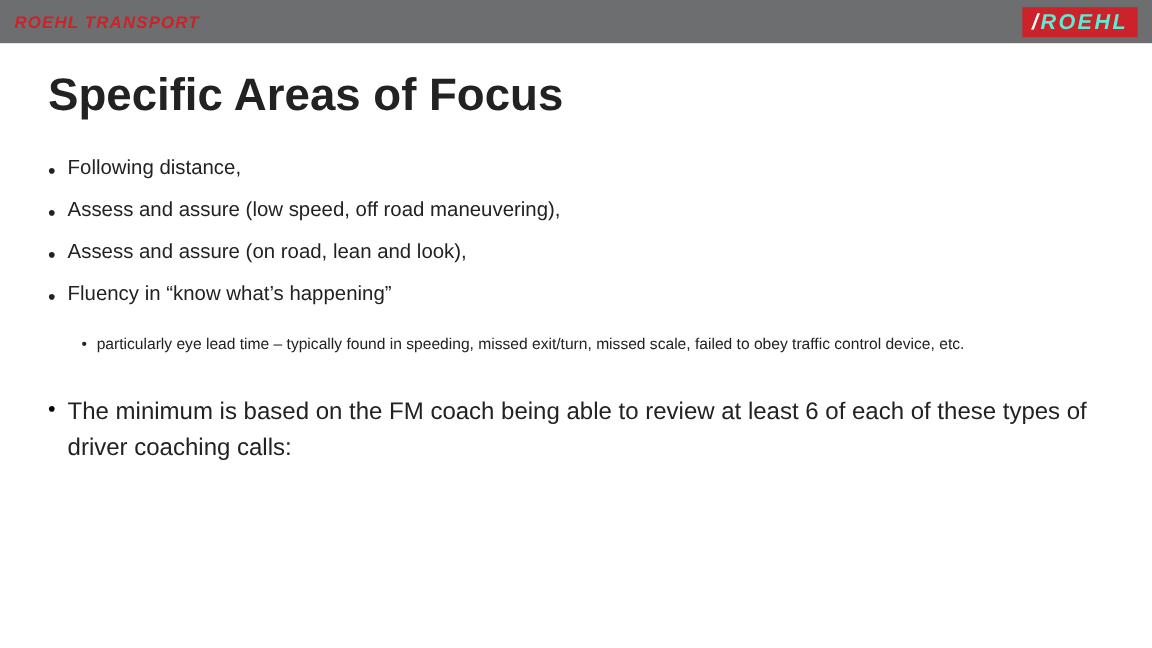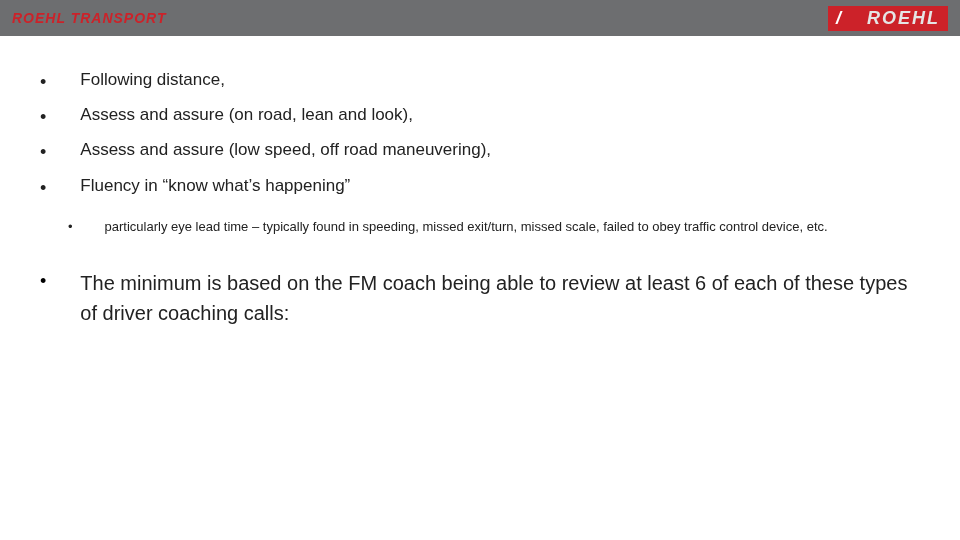--- a/index.html
+++ b/index.html
@@ -1,19 +1,18 @@
 <!DOCTYPE html>
 <html><head>
   <meta charset="utf-8">
   <style>
     * {
       margin: 0;
       padding: 0;
       box-sizing: border-box;
-      gap: 24px;
     }
 
     body {
       width: 960px;
       height: 540px;
       background: #ffffff;
       font-family: 'Arial', sans-serif;
       overflow: hidden;
     }
 
@@ -50,21 +49,21 @@
 
     .logo-slash {
       color: #ffffff;
       font-weight: bold;
       font-size: 18px;
       font-style: italic;
       margin-right: 2px;
     }
 
     .logo-text {
-      color: #e5e5e5;
+      color: #5eead4;
       font-weight: bold;
       font-size: 18px;
       font-style: italic;
       letter-spacing: 2px;
     }
 
     
     .main-content {
       padding: 24px 40px 20px 40px;
     }
@@ -157,30 +156,31 @@
   <div class="logo-area">
     <div class="logo-box">
       <span class="logo-slash">/</span>
       <span class="logo-text">ROEHL</span>
     </div>
   </div>
 </div>
 
 <div class="main-content">
 
+  <h1 class="page-title">Specific Areas of Focus</h1>
 
   <ul class="bullet-list">
     <li>
       <span>Following distance,</span>
     </li>
     <li>
-      <span>Assess and assure (on road, lean and look),</span>
+      <span>Assess and assure (low speed, off road maneuvering),</span>
     </li>
     <li>
-      <span>Assess and assure (low speed, off road maneuvering),</span>
+      <span>Assess and assure (on road, lean and look),</span>
     </li>
     <li>
       <span>Fluency in “know what’s happening”</span>
     </li>
   </ul>
 
   <div class="sub-bullet-section">
     <div class="sub-bullet-item">
       <span class="sub-bullet-text">particularly eye lead time – typically found in speeding, missed exit/turn, missed scale, failed to obey traffic control device, etc.</span>
     </div>

